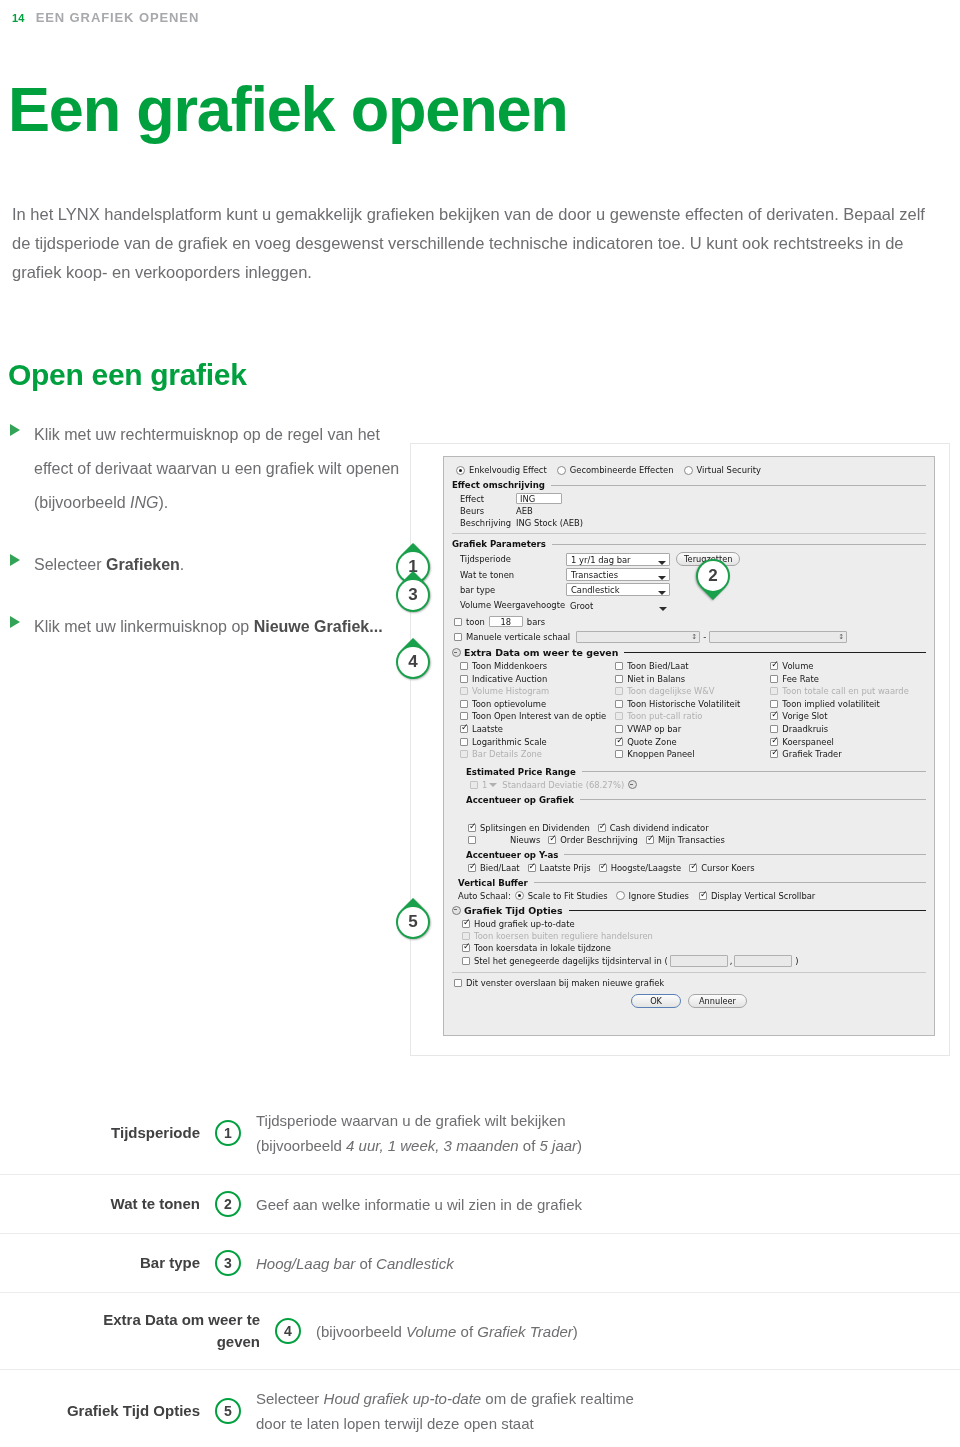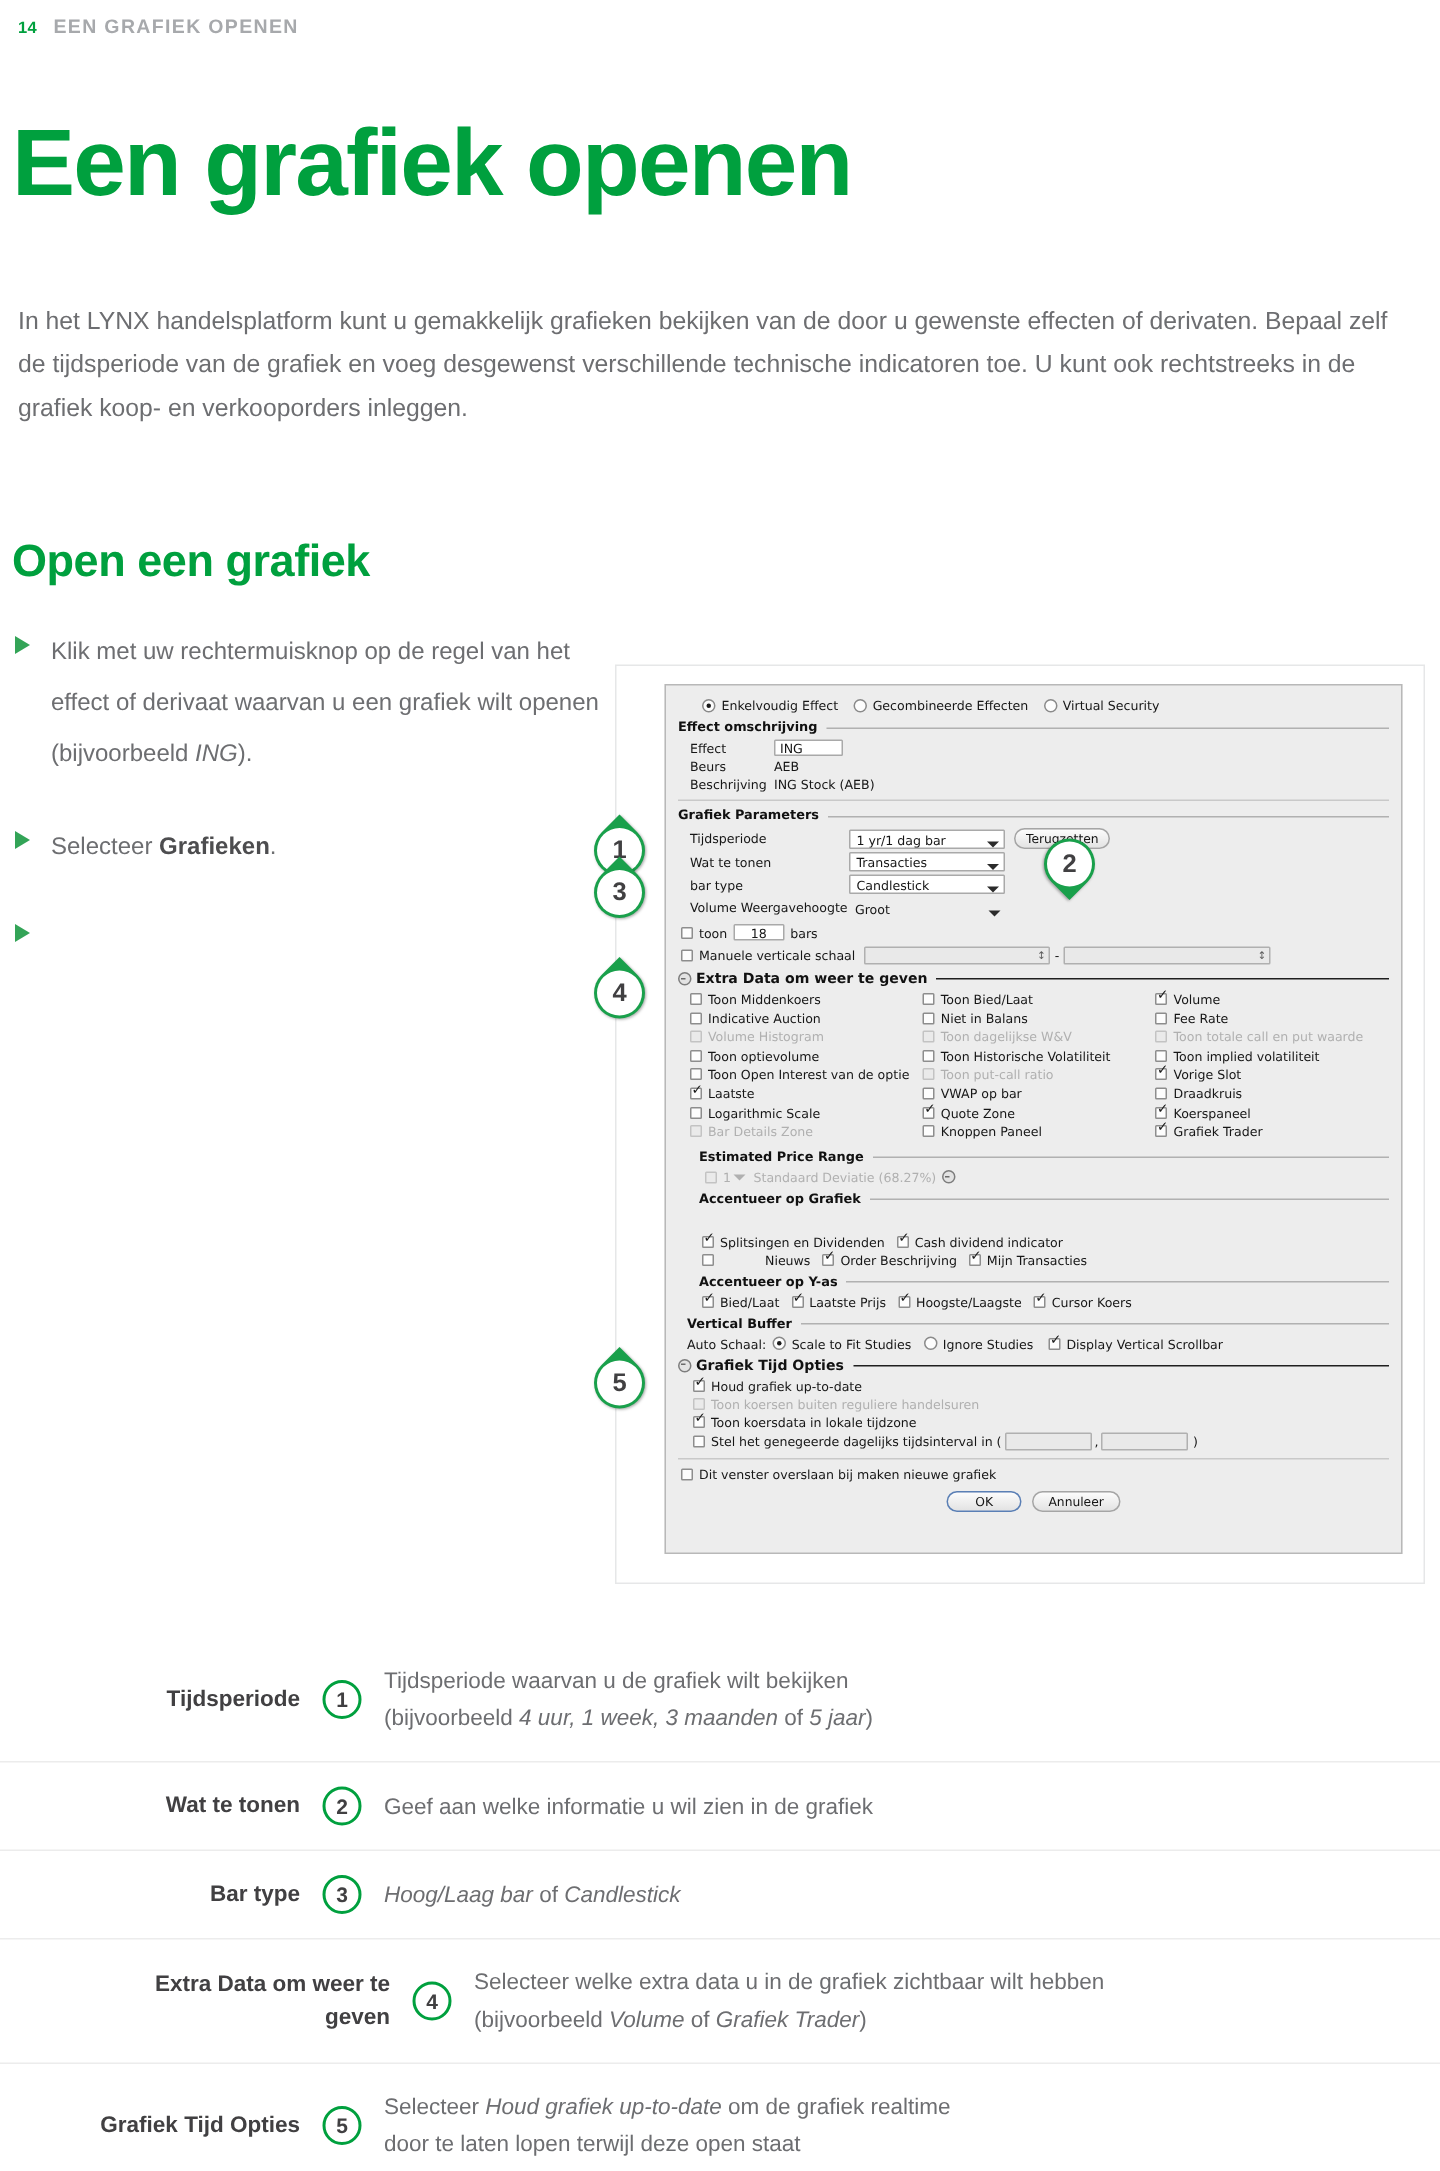--- a/index.html
+++ b/index.html
@@ -227,29 +227,32 @@
     </div>
   </div>
   <div class="bullet-item">
     <div class="bullet-tri"></div>
     <div class="bullet-text">
       <span>Selecteer </span><b>Grafieken</b><span>.</span>
     </div>
   </div>
   <div class="bullet-item">
     <div class="bullet-tri"></div>
+    <div class="bullet-text">
+      <span>Klik met uw linkermuisknop op </span><b>Nieuwe Grafiek...</b>
+    </div>
   </div>
 </div>
 
 <div class="figure-frame">
 
   <div class="dialog">
     <div class="pad">
 
-      <div class="row" style="margin:2px 0 5px 16px;">
+      <div class="row" style="margin:2px 0 5px 4px;">
         <span class="radio on"></span>
         <span style="margin-right:10px;">Enkelvoudig Effect</span>
         <span class="radio"></span>
         <span style="margin-right:10px;">Gecombineerde Effecten</span>
         <span class="radio"></span>
         <span>Virtual Security</span>
       </div>
 
       <div class="grp-row">
         <span class="grp-title">Effect omschrijving</span>
@@ -593,21 +596,20 @@
       <div><i>Hoog/Laag bar</i><span> of </span><i>Candlestick</i></div>
     </div>
   </div>
 
   <div class="leg-row">
     <div class="leg-label" style="padding-left:60px;">Extra Data om weer te geven</div>
     <div class="leg-num">
         <div class="circ">4</div>
       </div>
     <div class="leg-desc">
-      <div><span>Selecteer welke extra data u in de grafiek zichtbaar wilt hebben</span></div>
       <div><span>(bijvoorbeeld </span><i>Volume</i><span> of </span><i>Grafiek Trader</i><span>)</span></div>
     </div>
   </div>
 
   <div class="leg-row">
     <div class="leg-label">Grafiek Tijd Opties</div>
     <div class="leg-num">
         <div class="circ">5</div>
       </div>
     <div class="leg-desc">

